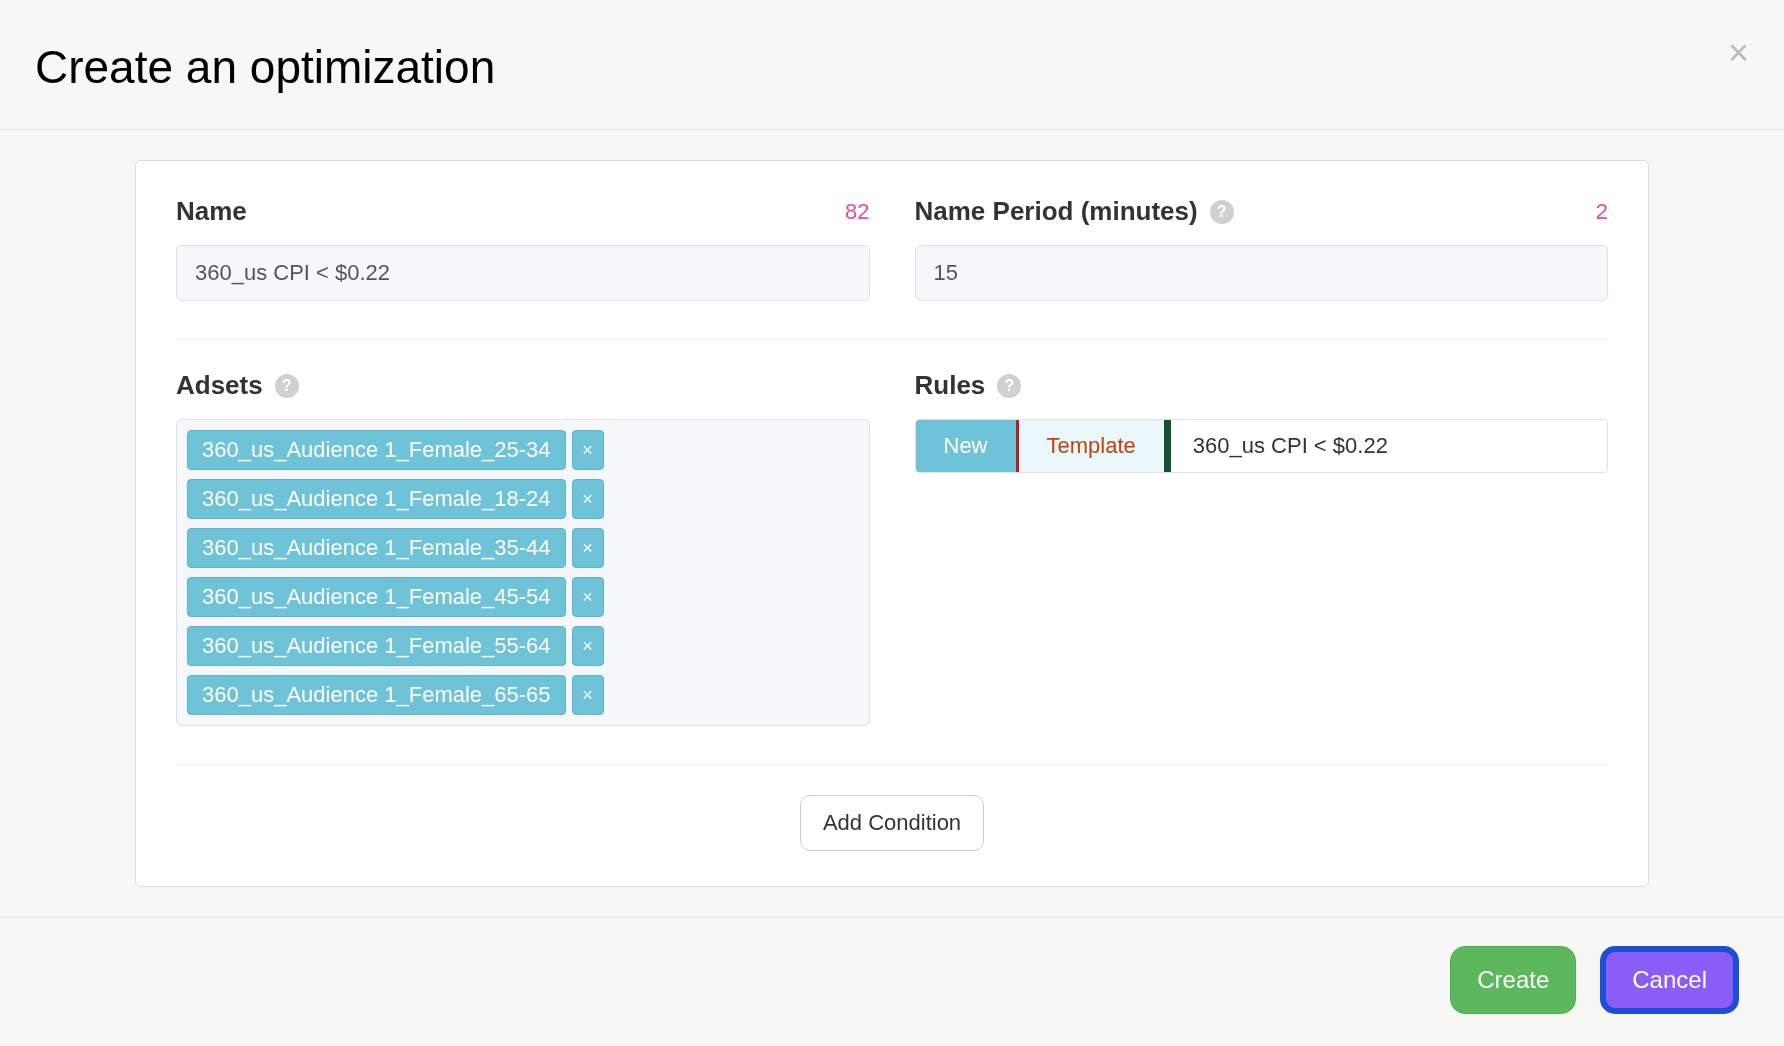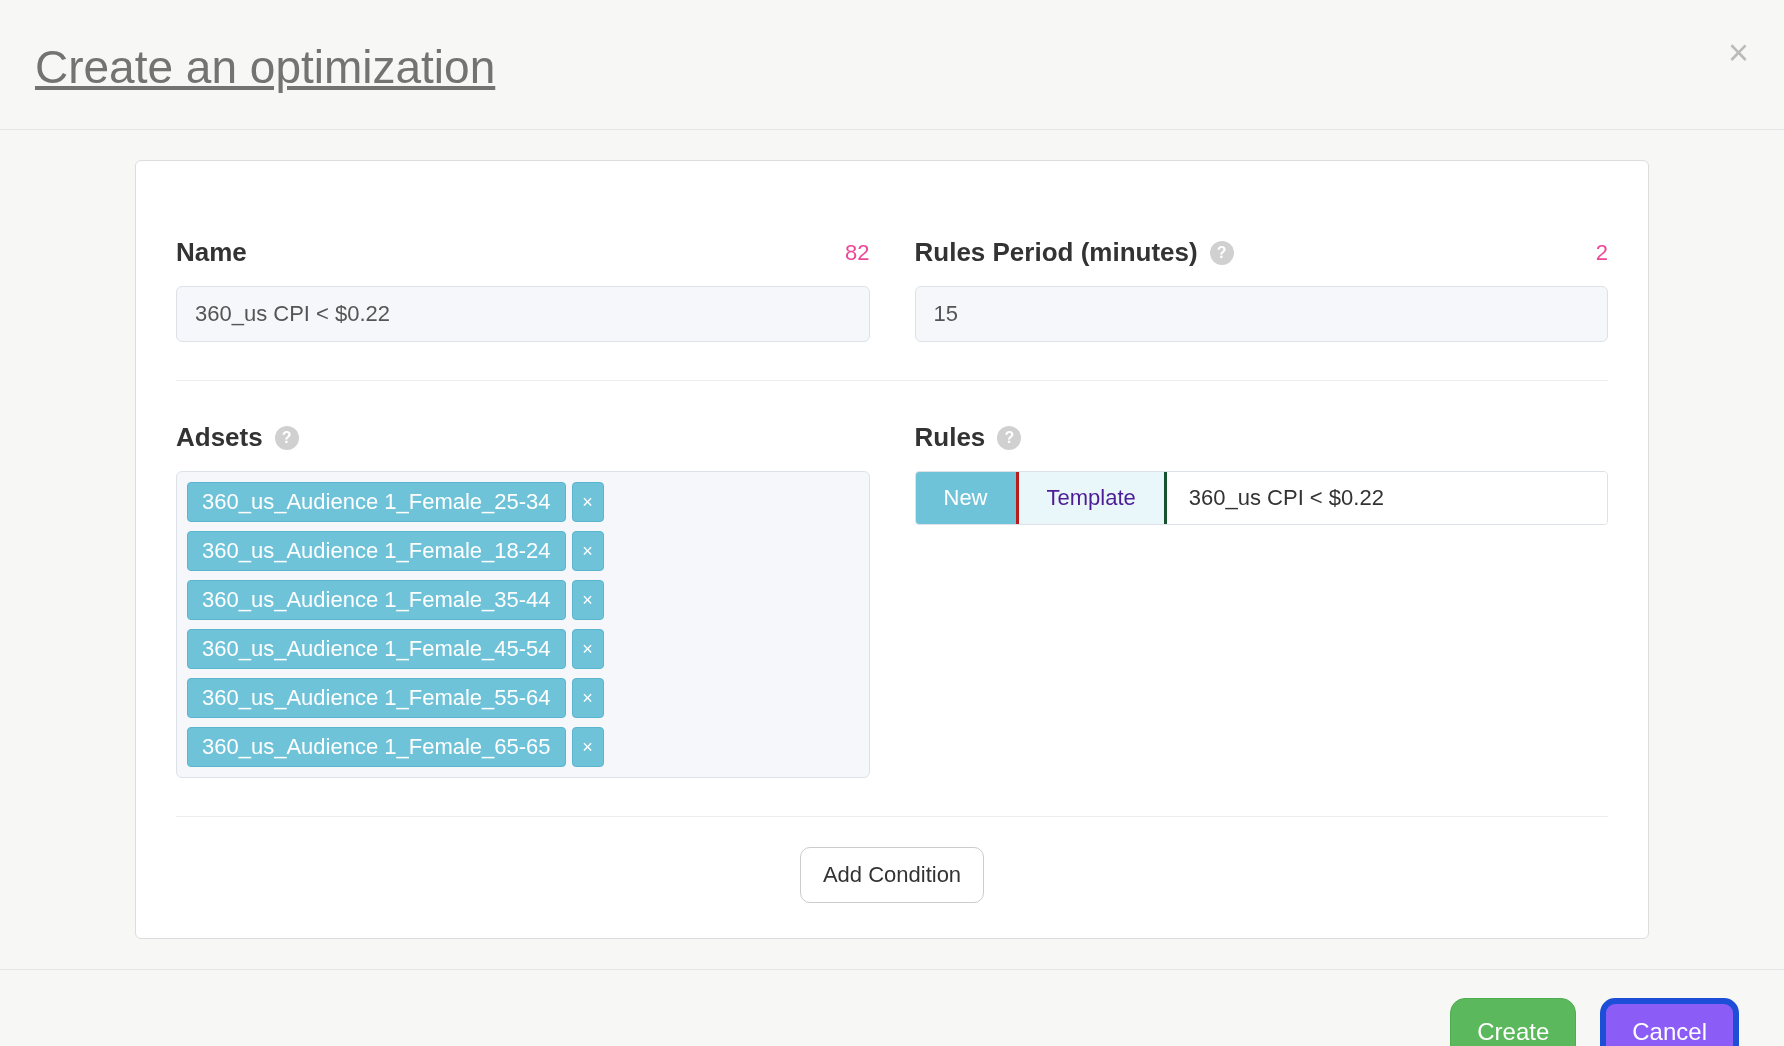--- a/index.html
+++ b/index.html
@@ -17,22 +17,21 @@
     .modal-header {
       padding: 40px 35px 35px 35px;
       display: flex;
       justify-content: space-between;
       align-items: flex-start;
       border-bottom: 1px solid #e5e5e5;
     }
     .modal-title {
       font-size: 46px;
       font-weight: 300;
-      color: #737373;
-      text-decoration: underline;
+      color: #000000;
     }
     .close-icon {
       font-size: 36px;
       color: #bbb;
       cursor: pointer;
       line-height: 1;
       font-weight: 400;
       margin-top: -5px;
     }
     .modal-body {
@@ -40,21 +39,20 @@
     }
     .content-panel {
       background: #fff;
       border: 1px solid #ddd;
       border-radius: 6px;
       padding: 35px 40px 35px 40px;
     }
     .form-row {
       display: flex;
       gap: 45px;
-      margin-top: 41px;
     }
     .form-col {
       flex: 1;
     }
     .label-row {
       display: flex;
       justify-content: space-between;
       align-items: center;
       margin-bottom: 18px;
     }
@@ -148,22 +146,22 @@
       border: none;
       outline: none;
     }
     .rules-btn-new {
       background: #6fc3d9;
       color: #fff;
       border-right: 3px solid #b91c1c;
     }
     .rules-btn-template {
       background: #eaf7fa;
-      color: #4c1d95;
-      border-right: 3px solid #14532d;
+      color: #c2410c;
+      border-right: 7px solid #14532d;
     }
     .rules-text {
       flex: 1;
       background: #fff;
       padding: 13px 22px;
       font-size: 22px;
       color: #333;
       display: flex;
       align-items: center;
     }
@@ -222,21 +220,21 @@
         <div class="label-row">
           <span class="field-label">Name</span>
           <span class="counter">82</span>
         </div>
         <input type="text" class="text-input" value="360_us CPI &lt; $0.22" style="">
       </div>
 
       <div class="form-col">
         <div class="label-row">
           <span class="field-label">
-            <span>Rules Period (minutes)</span>
+            <span>Name Period (minutes)</span>
             <span class="help-icon">?</span>
           </span>
           <span class="counter">2</span>
         </div>
         <input type="text" class="text-input" value="15" style="">
       </div>
     </div>
 
     <hr class="divider">
 

